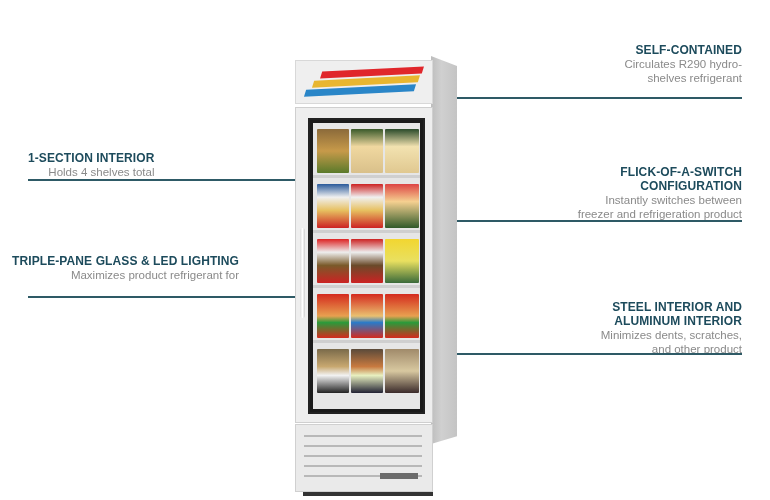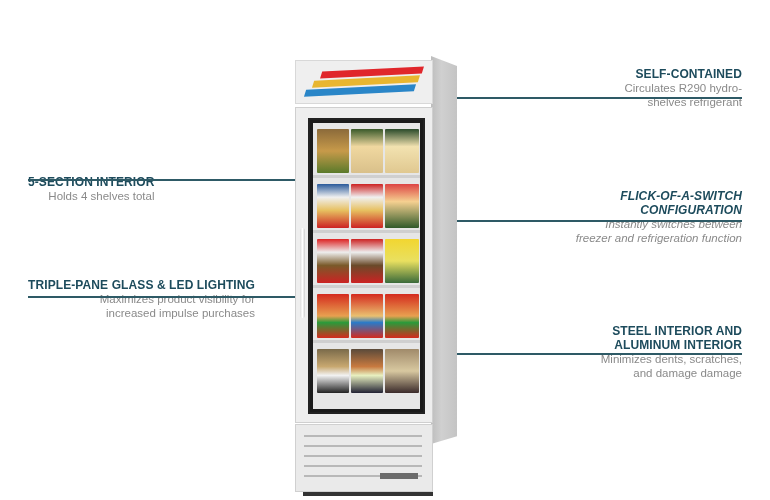--- a/index.html
+++ b/index.html
@@ -1,17 +1,17 @@
 <!DOCTYPE html>
 <html><head>
 <meta charset="utf-8">
 <style>
   html, body { margin:0; padding:0; background:#ffffff; }
   body { width:770px; height:500px; position:relative; overflow:hidden; font-family:"Liberation Sans", sans-serif; }
-  .callout { position:absolute;margin-top:24px; }
+  .callout { position:absolute; }
   .callout .title { color:#1d4b5c; font-weight:bold; font-size:12px; line-height:14px; letter-spacing:0.1px; }
   .callout .desc { color:#8a8a8a; font-size:11.5px; line-height:14px;text-align:right; }
   .callout.right { text-align:right; }
   .line { position:absolute; height:2px; background:#2e5a66; }
   .dot { position:absolute; width:11px; height:11px; border-radius:50%; background:#fff; border:2px solid #2e5a66; box-sizing:border-box; }
 
   
   .fridge { position:absolute; left:293px; top:52px; width:160px; height:400px; }
   .cab-side { position:absolute; left:138px; top:4px; width:26px; height:388px; background:linear-gradient(90deg,#bdbdbd,#d0d0d0 40%,#c4c4c4); clip-path:polygon(0 0,100% 10px,100% 98%,0 100%); }
   .header { position:absolute; left:2px; top:8px; width:138px; height:44px; background:#efefef; border:1px solid #d8d8d8; box-sizing:border-box; }
@@ -25,56 +25,55 @@
   .handle { position:absolute; left:4px; top:120px; width:5px; height:90px; background:linear-gradient(90deg,#ddd,#fff,#cfcfcf); border-radius:3px; }
   .base { position:absolute; left:2px; top:372px; width:138px; height:68px; background:#eaeaea; border:1px solid #d0d0d0; box-sizing:border-box; }
   .vent { position:absolute; left:8px; width:118px; height:2px; background:#b8b8b8; }
   .badge { position:absolute; left:84px; top:48px; width:38px; height:6px; background:#6b6b6b; }
   .foot { position:absolute; left:10px; top:440px; width:130px; height:4px; background:#333; }
 </style>
 </head>
 <body>
 
 <div class="callout" style="left:28px; top:151px;">
-  <div class="title">5-SECTION INTERIOR</div>
+  <div class="title">1-SECTION INTERIOR</div>
   <div class="desc">Holds 4 shelves total</div>
 </div>
 <div class="line" style="left:28px; top:179px; width:289px;"></div>
 <div class="dot" style="left:316px; top:174px;"></div>
 
-<div class="callout" style="left:28px; top:254px;">
+<div class="callout" style="left:12px; top:254px;">
   <div class="title">TRIPLE-PANE GLASS &amp; LED LIGHTING</div>
-  <div class="desc">Maximizes product visibility for</div>
-  <div class="desc">increased impulse purchases</div>
+  <div class="desc">Maximizes product refrigerant for</div>
 </div>
 <div class="line" style="left:28px; top:296px; width:289px;"></div>
 <div class="dot" style="left:316px; top:291px;"></div>
 
 <div class="callout right" style="right:28px; top:43px;">
   <div class="title">SELF-CONTAINED</div>
   <div class="desc">Circulates R290 hydro-</div>
   <div class="desc">shelves refrigerant</div>
 </div>
 <div class="line" style="left:440px; top:97px; width:302px;"></div>
 <div class="dot" style="left:431px; top:92px;"></div>
 
-<div class="callout right" style="right:28px; top:165px;font-style:italic;">
+<div class="callout right" style="right:28px; top:165px;">
   <div class="title">FLICK-OF-A-SWITCH</div>
   <div class="title">CONFIGURATION</div>
   <div class="desc">Instantly switches between</div>
-  <div class="desc">freezer and refrigeration function</div>
+  <div class="desc">freezer and refrigeration product</div>
 </div>
 <div class="line" style="left:440px; top:220px; width:302px;"></div>
 <div class="dot" style="left:431px; top:215px;"></div>
 
 <div class="callout right" style="right:28px; top:300px;">
   <div class="title">STEEL INTERIOR AND</div>
   <div class="title">ALUMINUM INTERIOR</div>
   <div class="desc">Minimizes dents, scratches,</div>
-  <div class="desc">and damage damage</div>
+  <div class="desc">and other product</div>
 </div>
 <div class="line" style="left:440px; top:353px; width:302px;"></div>
 <div class="dot" style="left:431px; top:348px;"></div>
 
 <div class="fridge">
   <div class="cab-side"></div>
 
   <div class="header">
     <div class="stripe" style="left:26px; top:8px; width:100px; background:#e0262b; transform:skewX(-20deg) rotate(-3deg);"></div>
     <div class="stripe" style="left:18px; top:17px; width:104px; background:#e8b630; transform:skewX(-20deg) rotate(-3deg);"></div>

